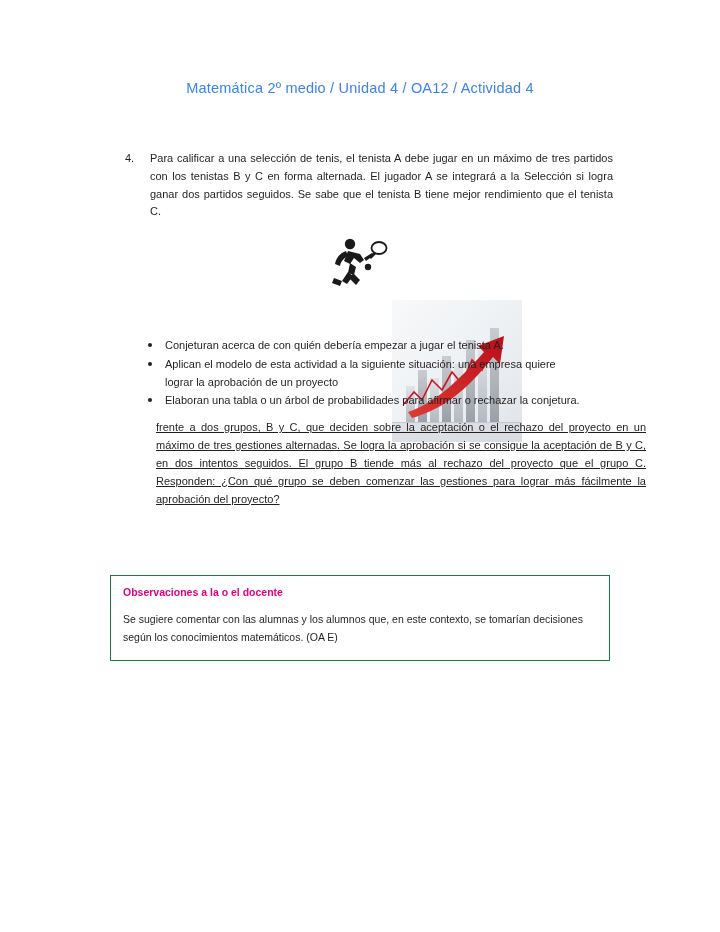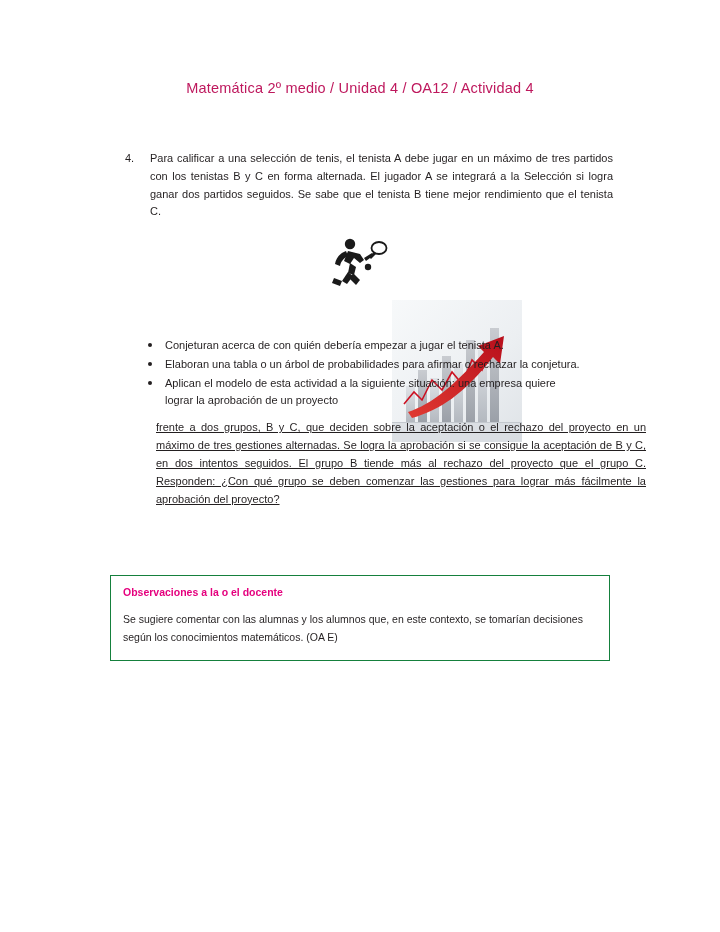--- a/index.html
+++ b/index.html
@@ -19,21 +19,21 @@
     position: relative;
     width: 720px;
     height: 932px;
   }
   .doc-title {
     position: absolute;
     top: 80px;
     left: 0;
     width: 720px;
     text-align: center;
-    color: #be185d;
+    color: #3b82f6;
     font-size: 14.5px;
     letter-spacing: 0.2px;
   }
   .content {
     position: absolute;
     top: 150px;
     left: 108px;
     width: 505px;
   }
   .numbered-item {
@@ -199,22 +199,22 @@
         <rect x="0" y="122" width="130" height="20" fill="#d7dbe0" opacity="0.75"></rect>
         <polyline points="12,104 22,92 30,100 40,80 50,90 60,72 70,84 80,60 90,70 100,48" fill="none" stroke="#cc1122" stroke-width="1.6"></polyline>
         <path d="M16 112 C40 104, 62 86, 92 52 L86 46 L112 36 L108 64 L101 57 C72 94, 48 110, 20 118 Z" fill="url(#arrowg)"></path>
         <rect x="0" y="122" width="130" height="1" fill="#c3c8ce"></rect>
       </svg>
     </div>
 
     <div class="bullets">
       <ul>
         <li>Conjeturan acerca de con quién debería empezar a jugar el tenista A.</li>
+        <li>Aplican el modelo de esta actividad a la siguiente situación: una empresa quiere lograr la aprobación de un proyecto</li>
         <li>Elaboran una tabla o un árbol de probabilidades para afirmar o rechazar la conjetura.</li>
-        <li>Aplican el modelo de esta actividad a la siguiente situación: una empresa quiere lograr la aprobación de un proyecto</li>
       </ul>
       <div class="bullet-wide" style="padding-left:26px; text-align:justify;">frente a dos grupos, B y C, que deciden sobre la aceptación o el rechazo del proyecto en un máximo de tres gestiones alternadas. Se logra la aprobación si se consigue la aceptación de B y C, en dos intentos seguidos. El grupo B tiende más al rechazo del proyecto que el grupo C. Responden: ¿Con qué grupo se deben comenzar las gestiones para lograr más fácilmente la aprobación del proyecto?</div>
     </div>
 
     <div class="box">
       <div class="box-title">Observaciones a la o el docente</div>
       <div class="box-text">Se sugiere comentar con las alumnas y los alumnos que, en este contexto, se tomarían decisiones según los conocimientos matemáticos. (OA E)</div>
     </div>
 
 

